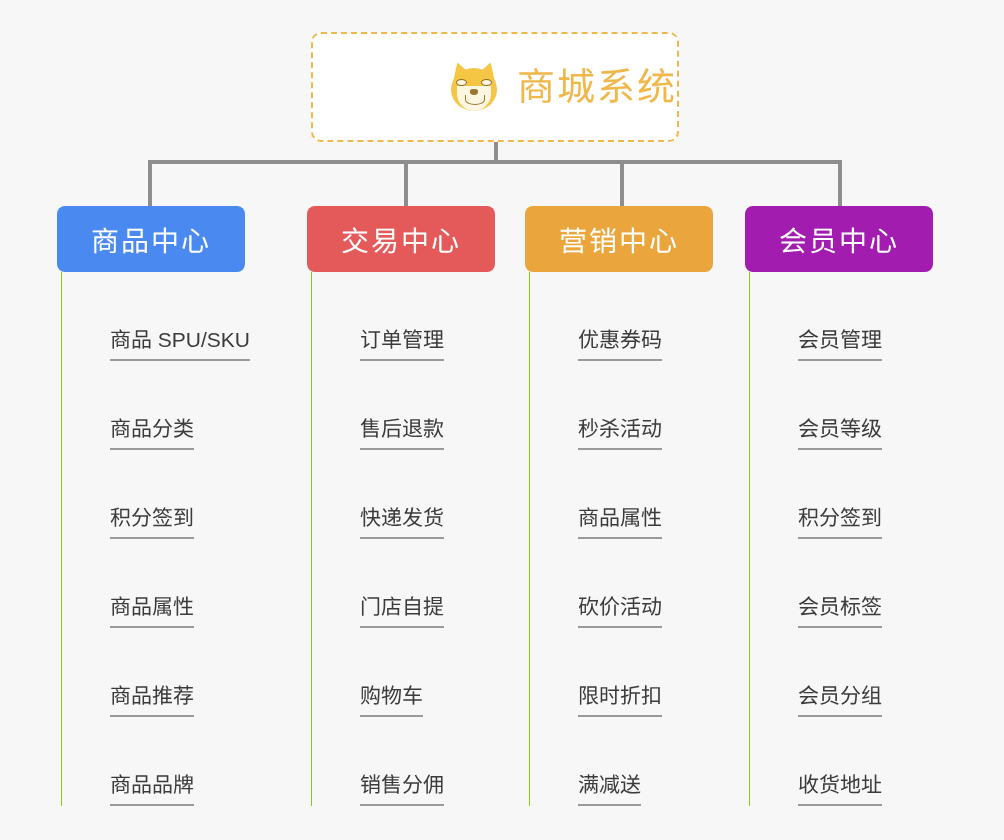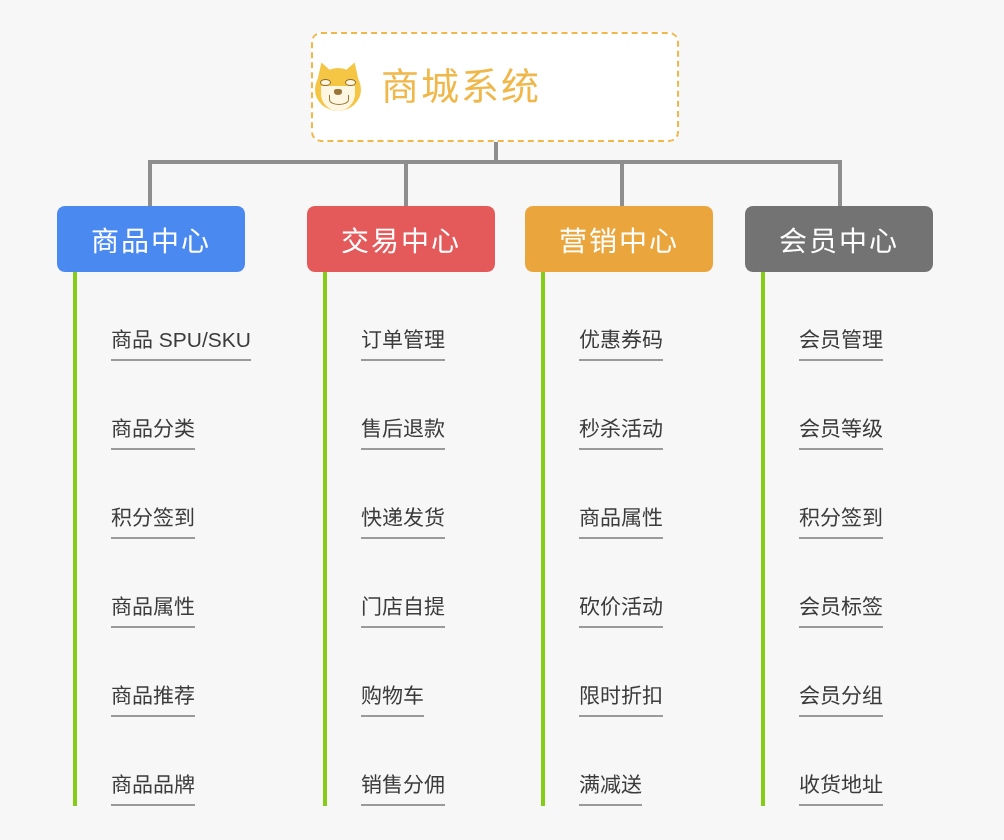--- a/index.html
+++ b/index.html
@@ -28,21 +28,21 @@
     left: 311px;
     top: 32px;
     width: 368px;
     height: 110px;
     box-sizing: border-box;
     background: #ffffff;
     border: 2px dashed #f0b74a;
     border-radius: 10px;
     display: flex;
     align-items: center;
-    justify-content: flex-start;
+    justify-content: flex-end;
     gap: 18px;
   }
   .root-emoji {
     width: 50px;
     height: 50px;
     position: relative;
     flex: 0 0 auto;
   }
   
   .shiba-ear {
@@ -138,23 +138,23 @@
     display: flex;
     align-items: center;
     justify-content: center;
     color: #ffffff;
     font-size: 28px;
     letter-spacing: 2px;
     box-sizing: border-box;
   }
   .branch-items {
     position: relative;
-    margin-left: 16px;
-    padding-left: 2px;
-    border-left: 4px solid #84cc16;
+    margin-left: 4px;
+    padding-left: 16px;
+    border-left: 1px solid #84cc16;
   }
   .leaf {
     position: relative;
     height: 89px;
     box-sizing: border-box;
     display: flex;
     align-items: flex-end;
   }
   .leaf-label {
     display: inline-block;
@@ -256,21 +256,21 @@
         </div>
         <div class="leaf">
           <span class="leaf-label">限时折扣</span>
         </div>
         <div class="leaf">
           <span class="leaf-label">满减送</span>
         </div>
       </div>
     </div>
   <div class="branch" id="branch3" style="left: 745px; width: 188px;">
-      <div class="branch-header" style="background: #737373;">会员中心</div>
+      <div class="branch-header" style="background: #a21caf;">会员中心</div>
       <div class="branch-items">
         <div class="leaf">
           <span class="leaf-label">会员管理</span>
         </div>
         <div class="leaf">
           <span class="leaf-label">会员等级</span>
         </div>
         <div class="leaf">
           <span class="leaf-label">积分签到</span>
         </div>

